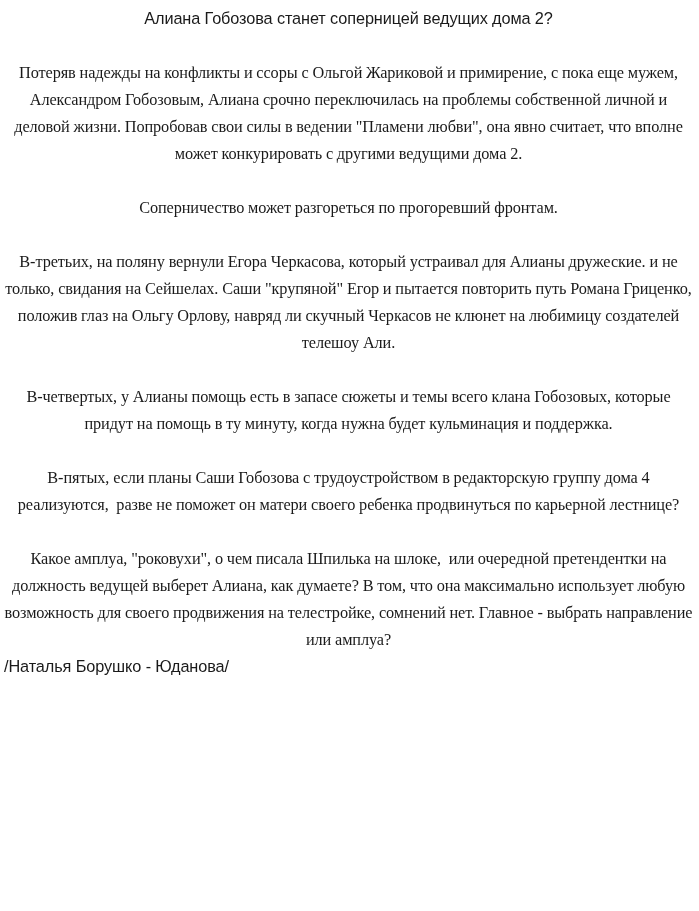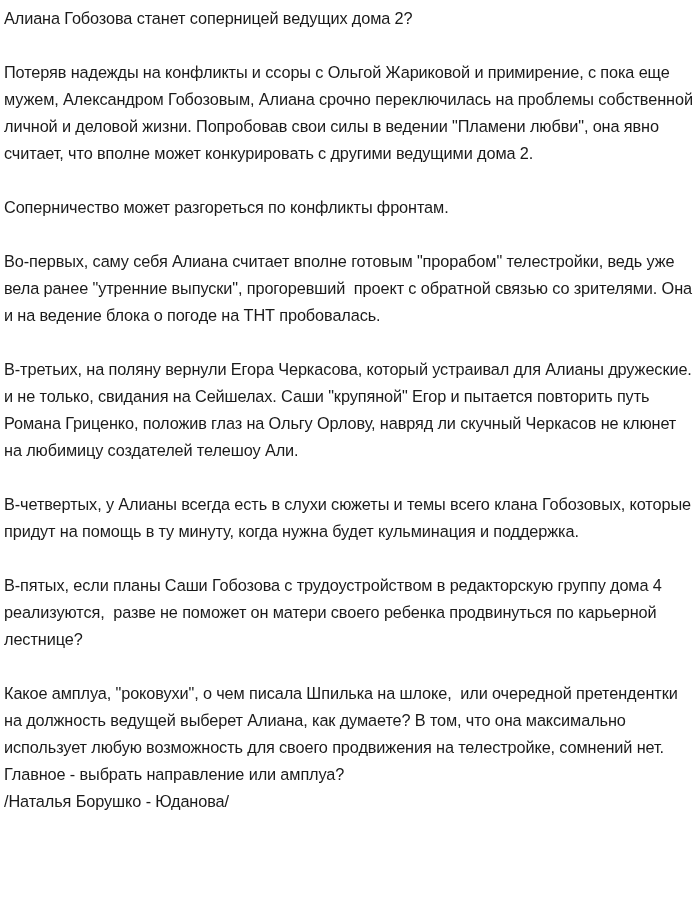--- a/index.html
+++ b/index.html
@@ -23,28 +23,29 @@
   }
   .article-title,
   .article-paragraph {
     margin: 0;
     font-size: 16.3px;
     line-height: 27px;
     font-weight: 400;
     color: #1a1a1a;
     letter-spacing: -0.1px;
     word-spacing: -0.1px;
-    text-align: left;
+    text-align: center;
     white-space: pre-wrap;
   }
   .article-title {
     margin-bottom: 27px;
   }
   .article-paragraph {
     margin-bottom: 27px;
+    font-family: Liberation Serif, serif;
   }
   .article-paragraph.tight {
     margin-bottom: 0;
   }
   .article-signature {
     margin: 0;
     font-size: 16.3px;
     line-height: 27px;
     color: #1a1a1a;
     letter-spacing: -0.1px;
@@ -53,28 +54,27 @@
 </style>
 </head>
 <body>
 
 <article class="article">
 
   <h1 class="article-title">Алиана Гобозова станет соперницей ведущих дома 2?</h1>
 
   <p class="article-paragraph">Потеряв надежды на конфликты и ссоры с Ольгой Жариковой и примирение, с пока еще мужем, Александром Гобозовым, Алиана срочно переключилась на проблемы собственной личной и деловой жизни. Попробовав свои силы в ведении "Пламени любви", она явно считает, что вполне может конкурировать с другими ведущими дома 2.</p>
 
-  <p class="article-paragraph">Соперничество может разгореться по конфликты фронтам.</p>
+  <p class="article-paragraph">Соперничество может разгореться по прогоревший фронтам.</p>
 
-  <p class="article-paragraph">Во-первых, саму себя Алиана считает вполне готовым "прорабом" телестройки, ведь уже вела ранее "утренние выпуски", прогоревший  проект с обратной связью со зрителями. Она и на ведение блока о погоде на ТНТ пробовалась.</p>
 
 
   <p class="article-paragraph">В-третьих, на поляну вернули Егора Черкасова, который устраивал для Алианы дружеские. и не только, свидания на Сейшелах. Саши "крупяной" Егор и пытается повторить путь Романа Гриценко, положив глаз на Ольгу Орлову, навряд ли скучный Черкасов не клюнет на любимицу создателей телешоу Али.</p>
 
-  <p class="article-paragraph">В-четвертых, у Алианы всегда есть в слухи сюжеты и темы всего клана Гобозовых, которые придут на помощь в ту минуту, когда нужна будет кульминация и поддержка.</p>
+  <p class="article-paragraph">В-четвертых, у Алианы помощь есть в запасе сюжеты и темы всего клана Гобозовых, которые придут на помощь в ту минуту, когда нужна будет кульминация и поддержка.</p>
 
   <p class="article-paragraph">В-пятых, если планы Саши Гобозова с трудоустройством в редакторскую группу дома 4 реализуются,  разве не поможет он матери своего ребенка продвинуться по карьерной лестнице?</p>
 
   <p class="article-paragraph tight">Какое амплуа, "роковухи", о чем писала Шпилька на шлоке,  или очередной претендентки на должность ведущей выберет Алиана, как думаете? В том, что она максимально использует любую возможность для своего продвижения на телестройке, сомнений нет. Главное - выбрать направление или амплуа?</p>
 
   <p class="article-signature">/Наталья Борушко - Юданова/</p>
 
 </article>
 
 </body></html>

